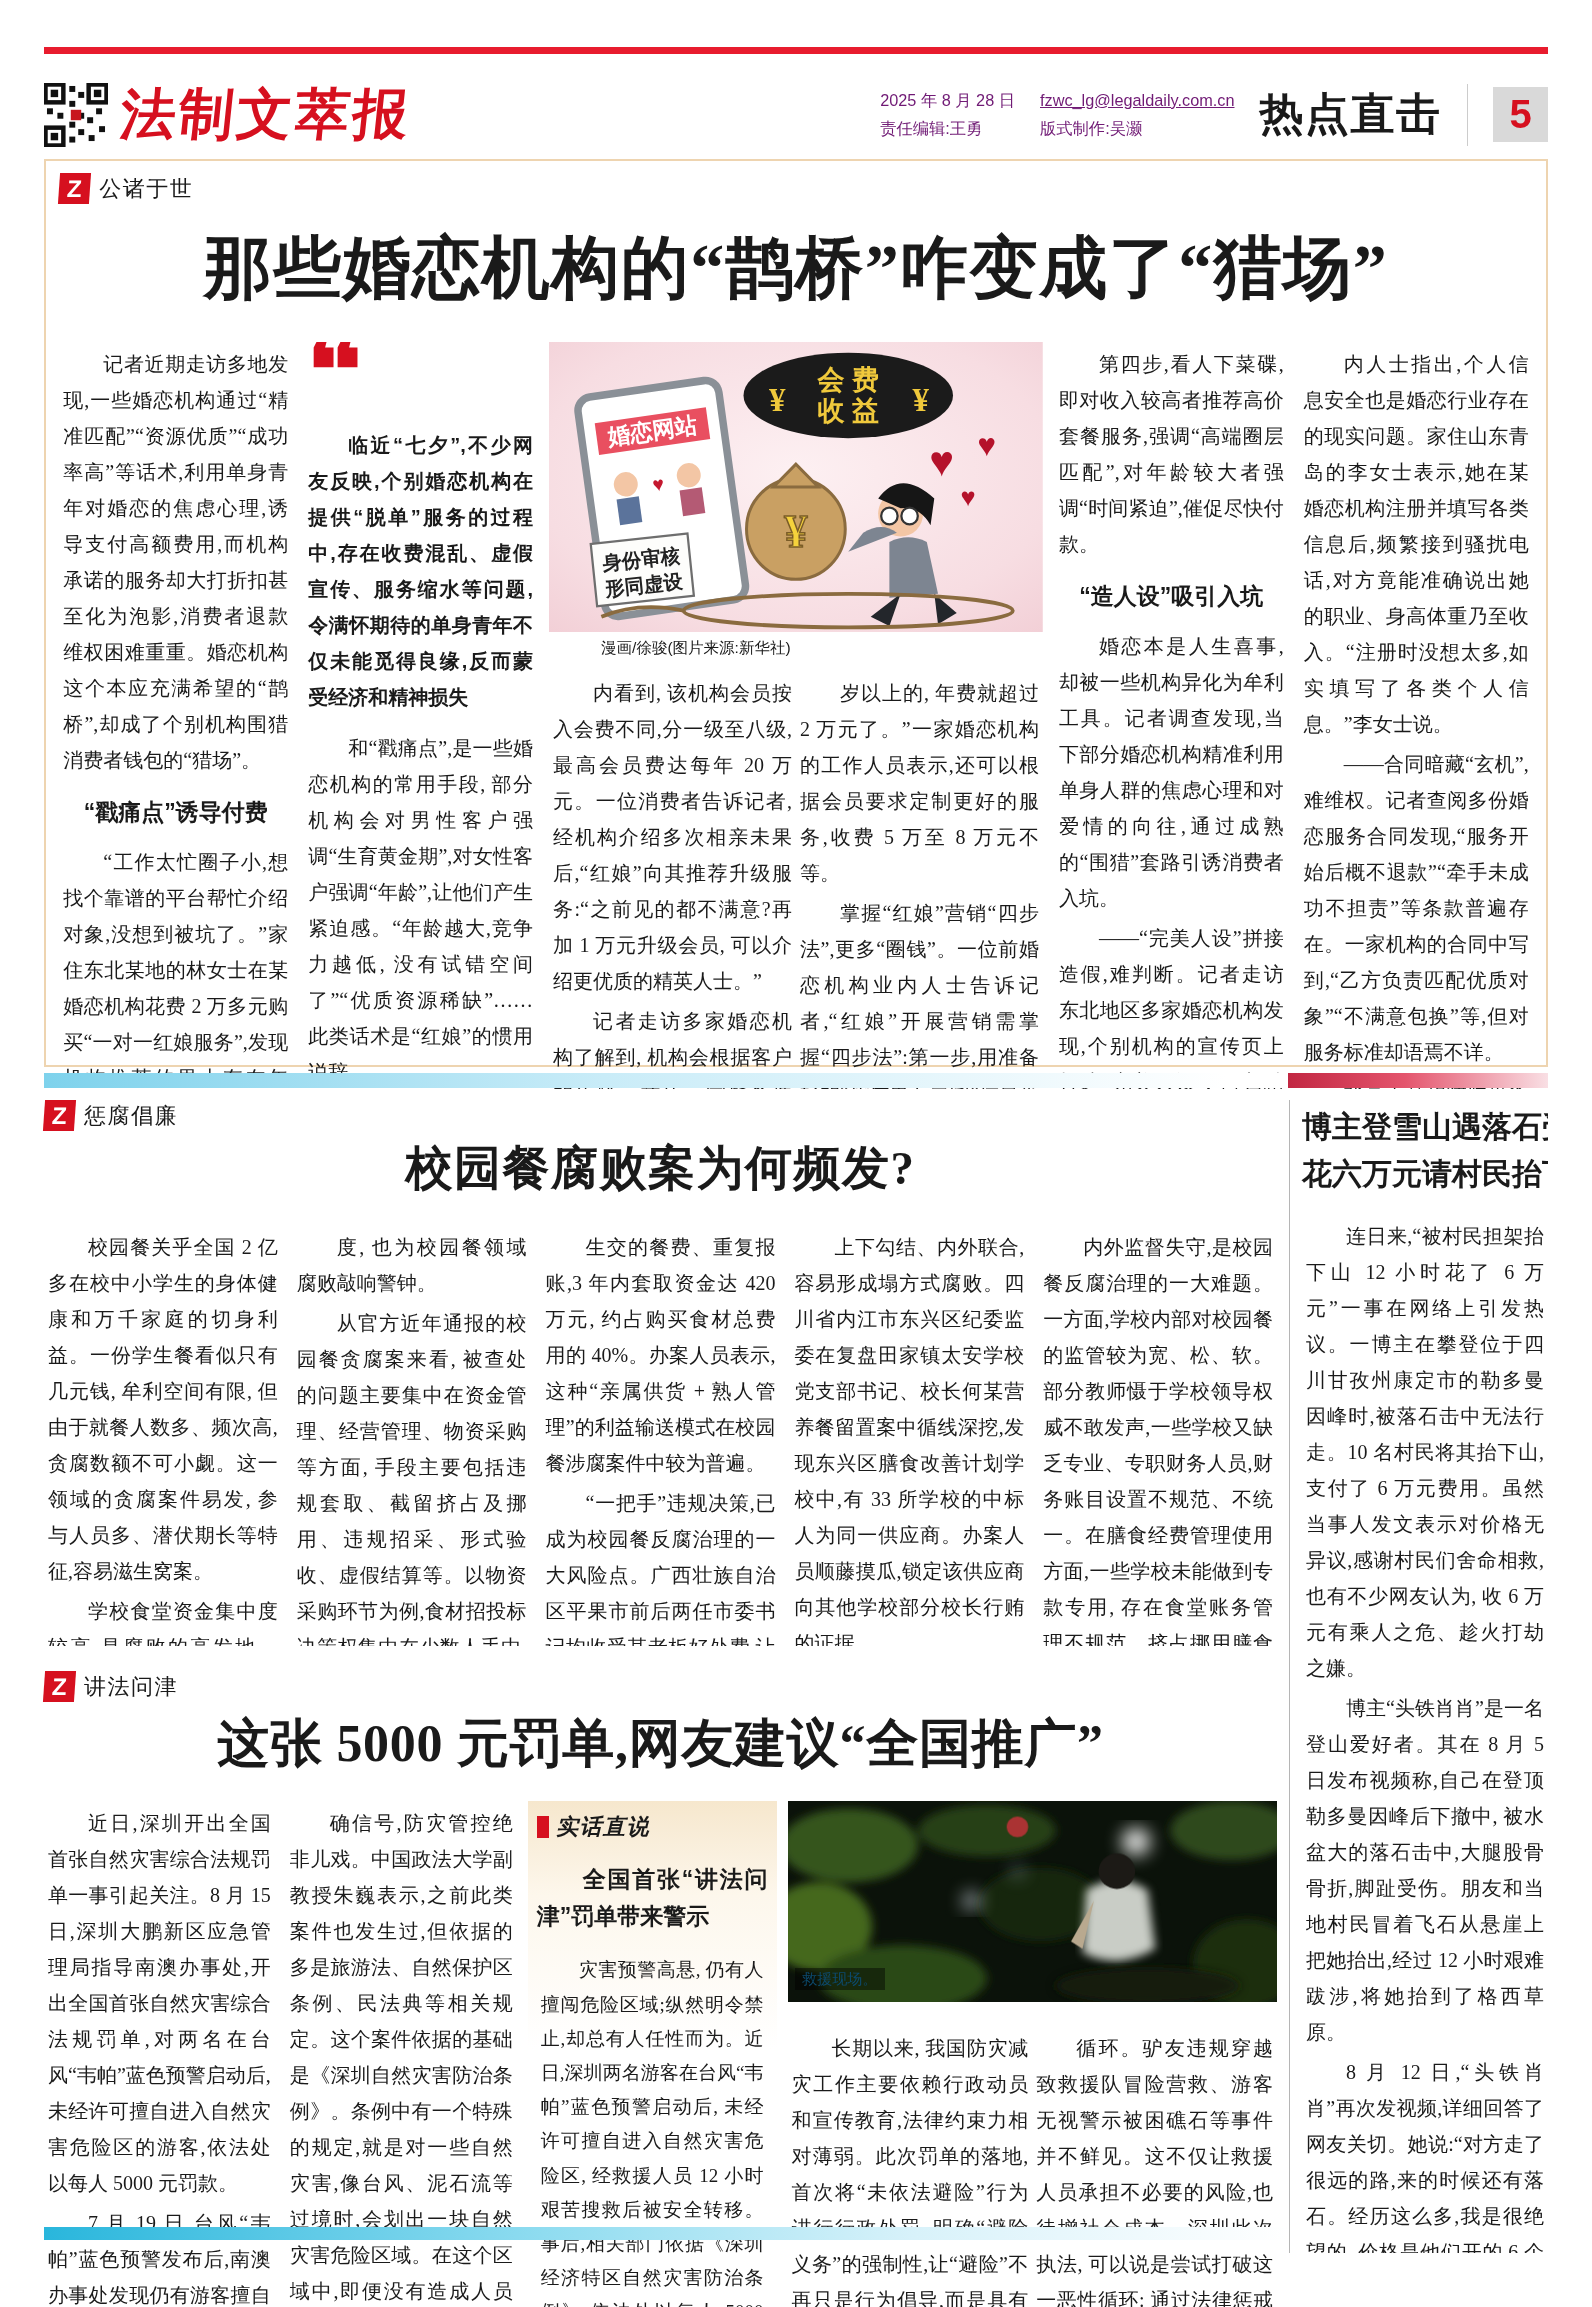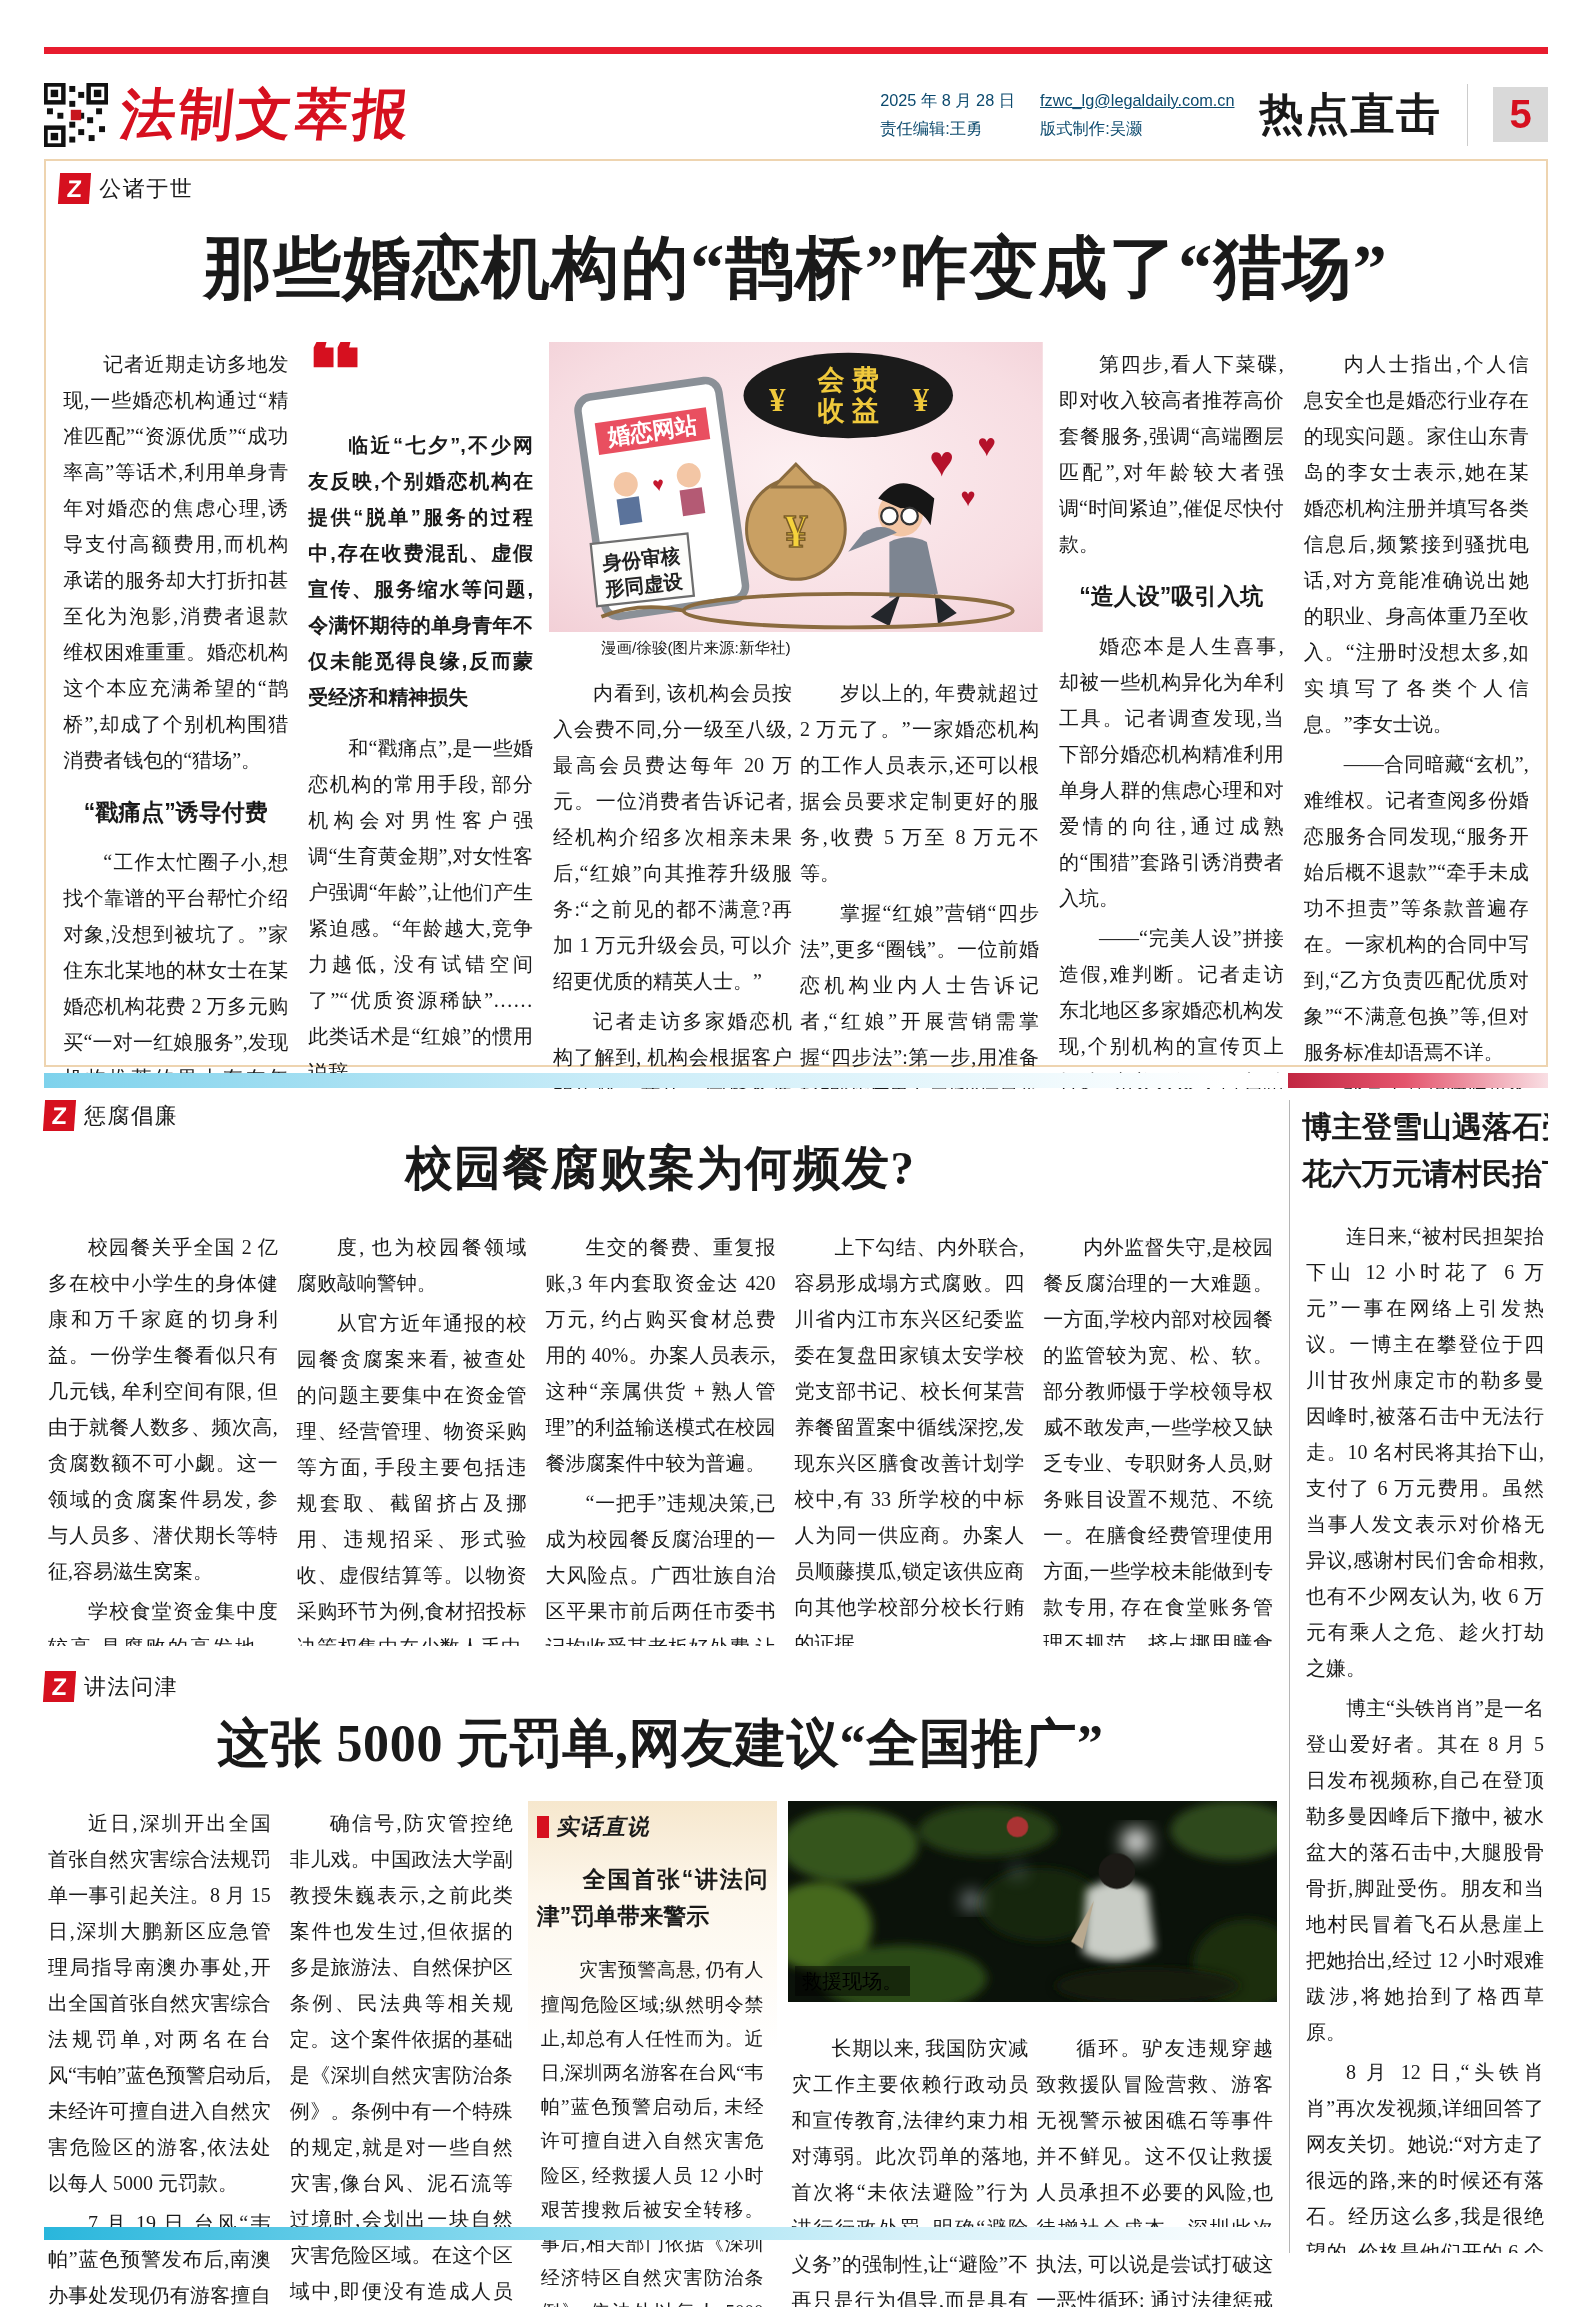--- a/index.html
+++ b/index.html
@@ -5,21 +5,21 @@
   html,body{margin:0;padding:0;background:#ffffff;}
   .page{position:relative;width:1593px;height:2307px;background:#ffffff;overflow:hidden;
         font-family:"Liberation Serif",serif;color:#1a1a1a;}
   
   .red-rule{position:absolute;top:47px;left:44px;width:1504px;height:6.7px;background:#e81c2e;}
   .header{position:absolute;top:74px;left:44px;width:1504px;height:81px;display:flex;align-items:center;}
   .qr{width:64px;height:64px;flex:0 0 auto;}
   .masthead{font-size:55px;font-weight:bold;color:#d6101f;margin-left:13.3px;
             font-family:"Liberation Serif",serif;transform:skewX(-6deg);letter-spacing:3px;white-space:nowrap;}
   .head-right{margin-left:auto;display:flex;align-items:center;gap:25px;}
-  .meta{font-family:"Liberation Sans",sans-serif;font-size:16.3px;line-height:1.7;color:#0c4a6e;white-space:nowrap;}
+  .meta{font-family:"Liberation Sans",sans-serif;font-size:16.3px;line-height:1.7;color:#701a75;white-space:nowrap;}
   .meta .u{text-decoration:underline;}
   .hotspot{font-family:"Liberation Sans",sans-serif;font-size:44px;font-weight:bold;letter-spacing:1.5px;white-space:nowrap;}
   .head-divider{width:1.5px;height:62px;background:#cccccc;}
   .pagenum{width:55px;height:55px;background:#d9d9d9;color:#d6101f;font-family:"Liberation Sans",sans-serif;
            font-size:40px;font-weight:bold;display:flex;align-items:center;justify-content:center;}
   
   .badge-row{display:flex;align-items:center;gap:9px;margin-bottom:4.4px;}
   .z-badge{width:31px;height:31px;background:#d6101f;color:#fff;font-family:"Liberation Sans",sans-serif;
            font-weight:bold;font-size:24px;display:flex;align-items:center;justify-content:center;
            transform:skewX(-4deg);flex:0 0 auto;}
@@ -57,22 +57,22 @@
   .boxcol{flex:1;overflow:hidden;background:linear-gradient(180deg,#f6e7cd 0%,#fdf7ec 16%,#ffffff 42%);
           padding:7.4px 9px;box-sizing:border-box;}
   .tag-row{display:flex;align-items:center;gap:7.4px;margin:3px 0 19px 0;}
   .tag-bullet{width:12px;height:22px;background:#d6101f;flex:0 0 auto;}
   .tag-label{font-family:"Liberation Sans",sans-serif;font-size:22px;font-weight:bold;letter-spacing:1.5px;font-style:italic;}
   .box-title{font-family:"Liberation Sans",sans-serif;font-size:23px;font-weight:bold;line-height:1.6;
              margin:0 0 19px 0;text-indent:2em;text-align:justify;}
   .boxcol p.kai{font-size:19px;}
   .photo-wrap{position:relative;height:201px;flex:0 0 auto;margin-bottom:13.3px;}
   .photo{width:100%;height:100%;display:block;}
-  .photo-caption{position:absolute;left:7.4px;bottom:6px;background:rgba(0,0,0,0.45);color:#000000;
-                 font-family:"Liberation Sans",sans-serif;font-size:20px;padding:1.5px 7.4px;}
+  .photo-caption{position:absolute;left:7.4px;bottom:12px;background:rgba(0,0,0,0.45);color:#0c4a6e;
+                 font-family:"Liberation Sans",sans-serif;font-size:15px;padding:1.5px 7.4px;}
   .side-headline{font-family:"Liberation Sans",sans-serif;font-size:30px;font-weight:bold;line-height:1.55;
                  text-align:center;margin:4.4px 0 21px 0;white-space:nowrap;}
   .cyan-band{position:absolute;top:2227px;left:44px;width:1245px;height:13.3px;
              background:linear-gradient(90deg,#29b6dc 0%,#8fdcf0 40%,#d8f2fa 70%,#ffffff 100%);}
 </style>
 </head>
 <body>
 
 <div class="page">
 

